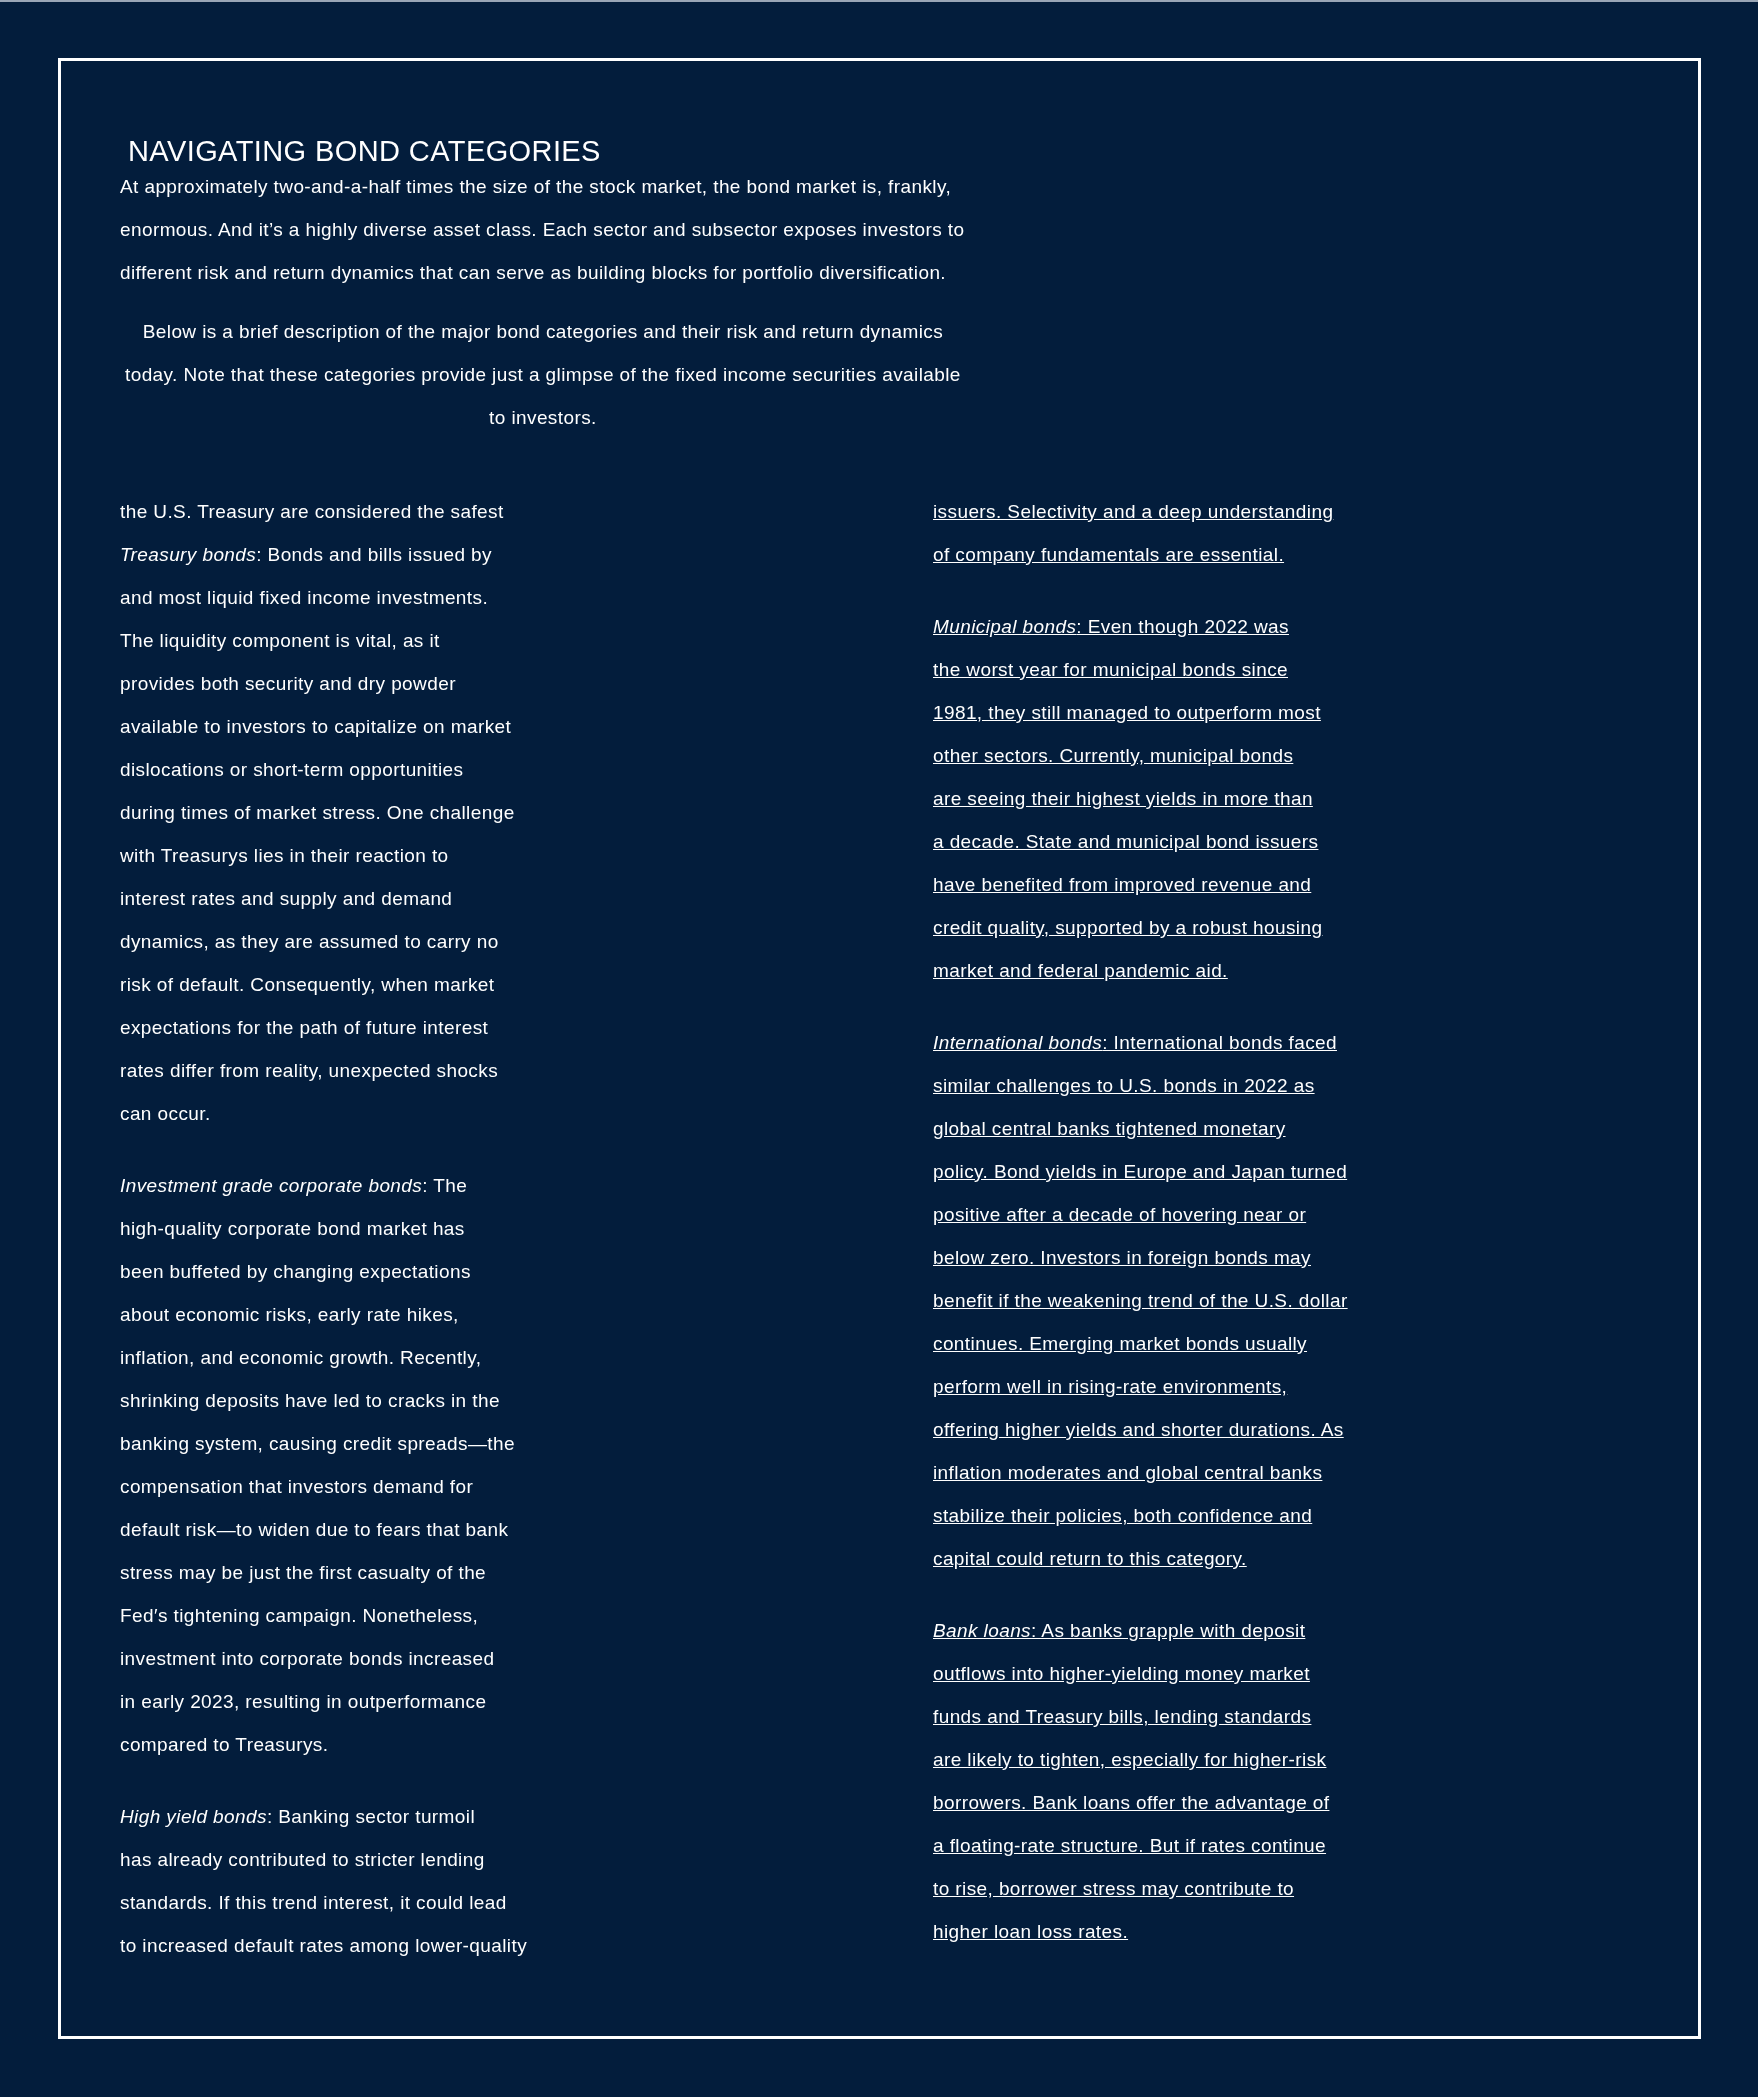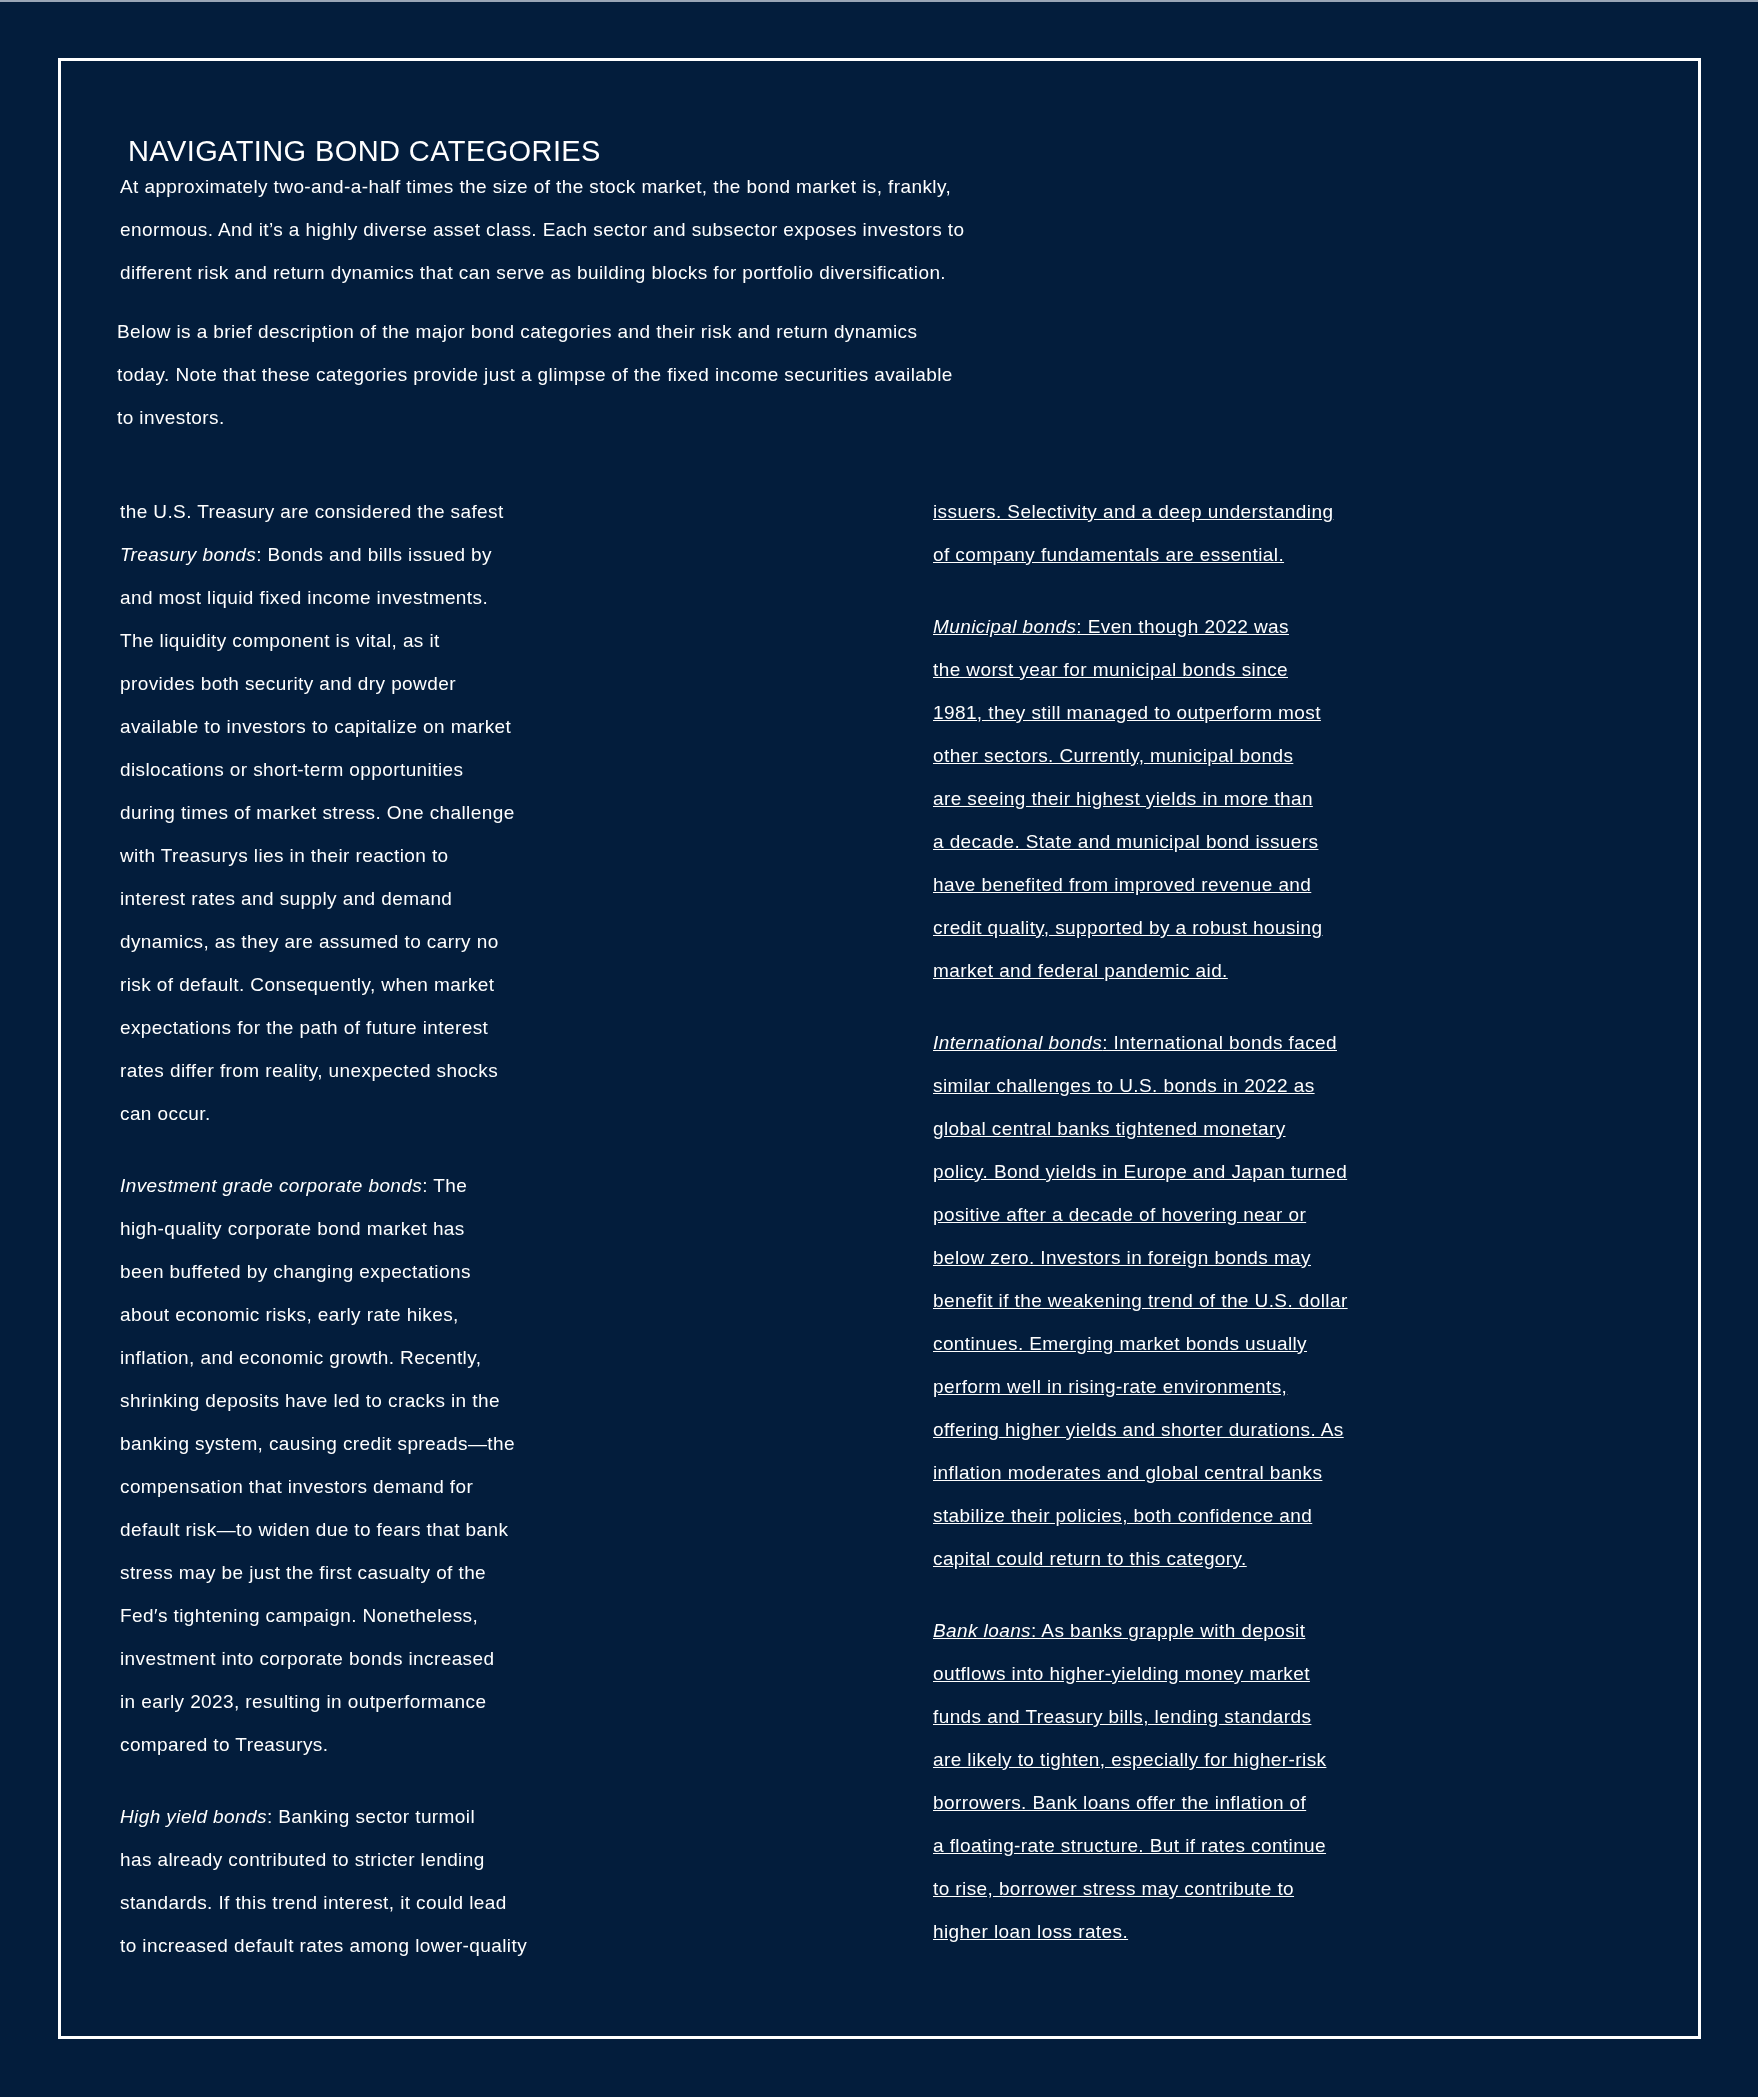--- a/index.html
+++ b/index.html
@@ -46,21 +46,21 @@
     font-size: 19px;
     line-height: 43px;
     letter-spacing: 0.4px;
     white-space: nowrap;
   }
   .line {
     display: block;
     height: 43px;
   }
   .intro-1 { left: 59px; top: 104px; }
-  .intro-2 { left: 56px; top: 249px; }
+  .intro-2 { left: 64px; top: 249px; text-align: center; }
 
   .col-left  { left: 59px;   top: 429px; }
   .col-right { left: 872px; top: 429px; text-decoration: underline; }
 
   .para { display: block; margin-bottom: 29px; }
   .para:last-child { margin-bottom: 0; }
   .lead { font-style: italic; }
   .ital { }
 </style>
 </head>
@@ -162,21 +162,21 @@
       <span class="line">inflation moderates and global central banks</span>
       <span class="line">stabilize their policies, both confidence and</span>
       <span class="line">capital could return to this category.</span>
     </div>
 
     <div class="para">
       <span class="line"><span class="lead">Bank loans</span><span>: As banks grapple with deposit</span></span>
       <span class="line">outflows into higher-yielding money market</span>
       <span class="line">funds and Treasury bills, lending standards</span>
       <span class="line">are likely to tighten, especially for higher-risk</span>
-      <span class="line">borrowers. Bank loans offer the inflation of</span>
+      <span class="line">borrowers. Bank loans offer the advantage of</span>
       <span class="line">a floating-rate structure. But if rates continue</span>
       <span class="line">to rise, borrower stress may contribute to</span>
       <span class="line">higher loan loss rates.</span>
     </div>
   </div>
 
 </div>
 
 
 </body></html>

